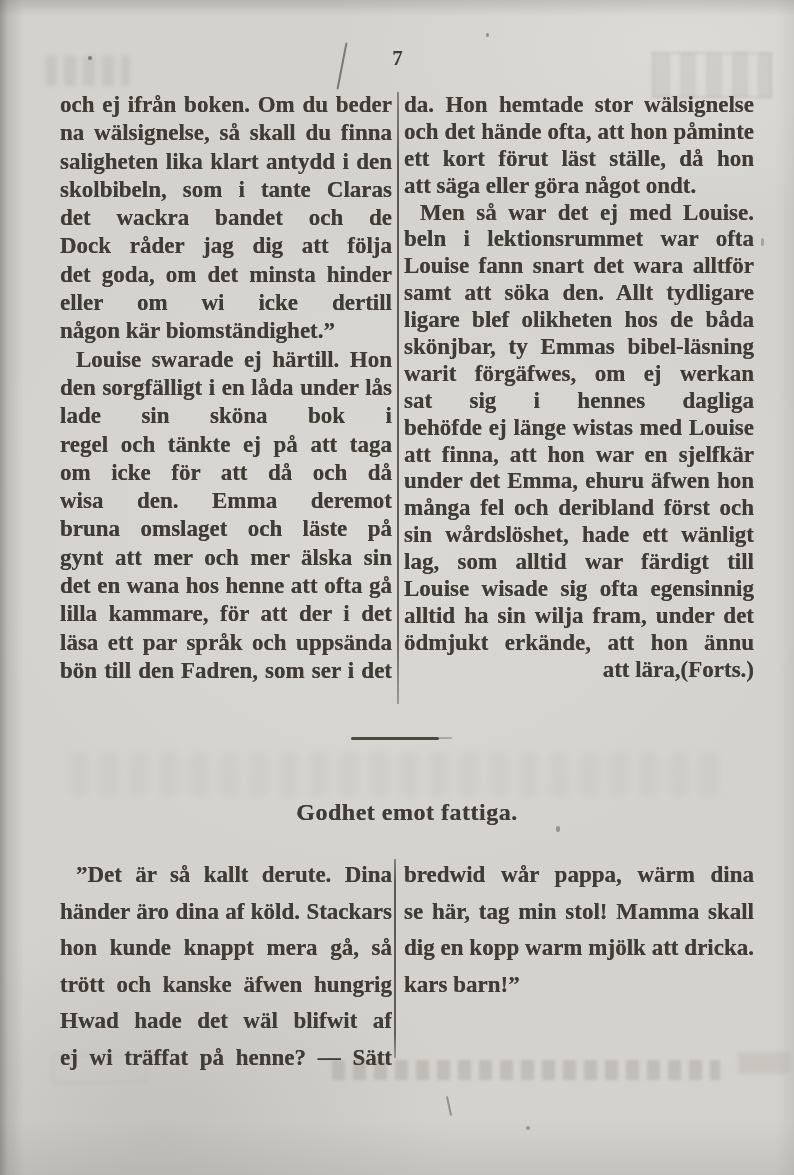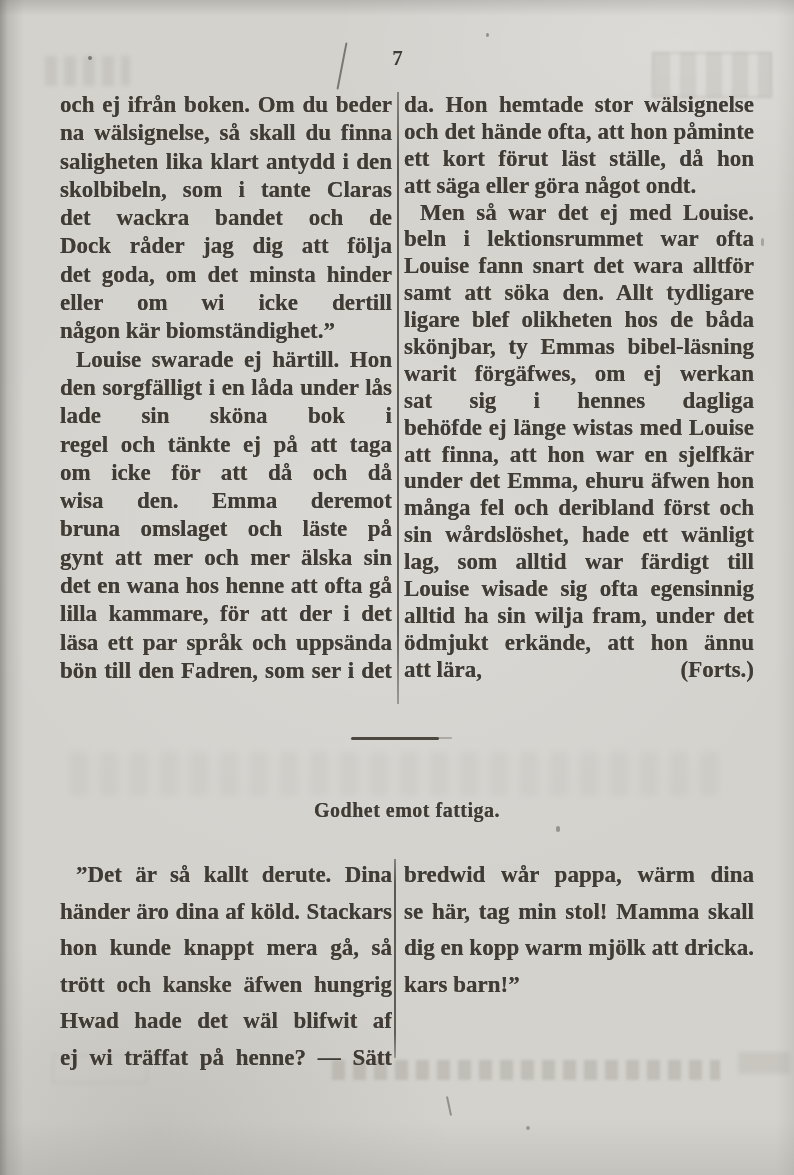--- a/index.html
+++ b/index.html
@@ -26,34 +26,34 @@
     font-size:21px;font-weight:bold;letter-spacing:1px;
   }
   .col{position:absolute;font-size:23px;font-weight:700;
        text-shadow:0 0 0.5px rgba(64,60,53,0.75);}
   .line{
     height:var(--lh);line-height:var(--lh);overflow:hidden;
     text-align:justify;text-align-last:justify;
   }
   .line.no-just{text-align-last:left;}
   .line.indent{text-indent:16px;}
-  .line.split{display:flex;justify-content:space-between;text-align-last:left;}
+  .line.split{display:flex;justify-content:flex-end;text-align-last:left;}
   .a1-left {left:60px; top:91px; width:332px; --lh:28.3px;}
   .a1-right{left:404px;top:92px; width:350px;font-family:Liberation Serif, serif; --lh:26.9px;}
   .a2-left {left:60px; top:857px;width:332px; --lh:36.6px;}
   .a2-right{left:404px;top:857px;width:350px; --lh:36.6px;}
   .vrule{position:absolute;width:1.6px;background:linear-gradient(180deg,rgba(70,66,59,.55),rgba(70,66,59,.85) 12%,rgba(70,66,59,.8) 88%,rgba(70,66,59,.4));}
   .vrule-1{left:397px;top:92px;height:612px;}
   .vrule-2{left:394px;top:859px;height:199px;}
   .hrule{position:absolute;left:351px;top:737px;width:88px;height:2.6px;
          background:#4c483f;border-radius:2px;
          box-shadow:14px -0.5px 0 -1px rgba(76,72,63,.6);}
   .heading{
     position:absolute;left:60px;top:799px;width:694px;text-align:center;
-    font-size:20px;font-weight:bold;letter-spacing:0.5px;
+    font-size:24px;font-weight:bold;letter-spacing:0.5px;
     text-shadow:0 0 0.6px rgba(64,60,53,0.8);
   }
   
   .ghost{position:absolute;pointer-events:none;}
   .g-topleft{left:45px;top:56px;width:85px;height:30px;opacity:.35;filter:blur(2px);
     background:repeating-linear-gradient(90deg,rgba(150,146,136,.55) 0 12px,rgba(150,146,136,0) 12px 19px);}
   .g-topright{left:652px;top:52px;width:116px;height:42px;opacity:.5;filter:blur(1.5px);
     border:2px solid rgba(160,156,146,.55);
     background:repeating-linear-gradient(90deg,rgba(160,156,146,.4) 0 16px,rgba(160,156,146,0) 16px 26px);}
   .g-bottombar{left:332px;top:1060px;width:388px;height:20px;opacity:.5;filter:blur(1.4px);

